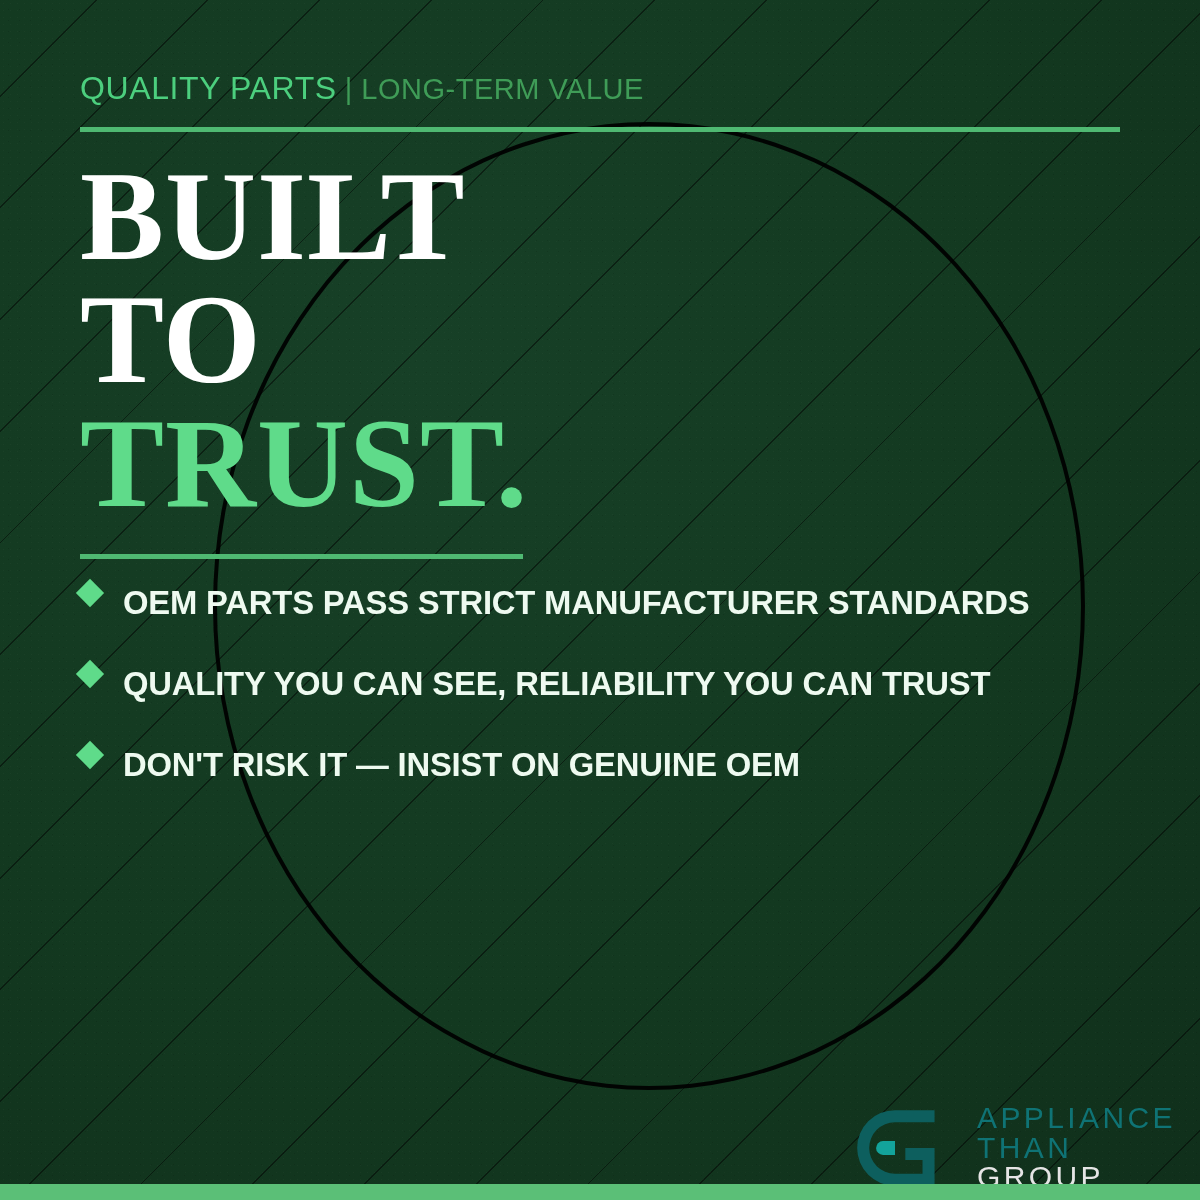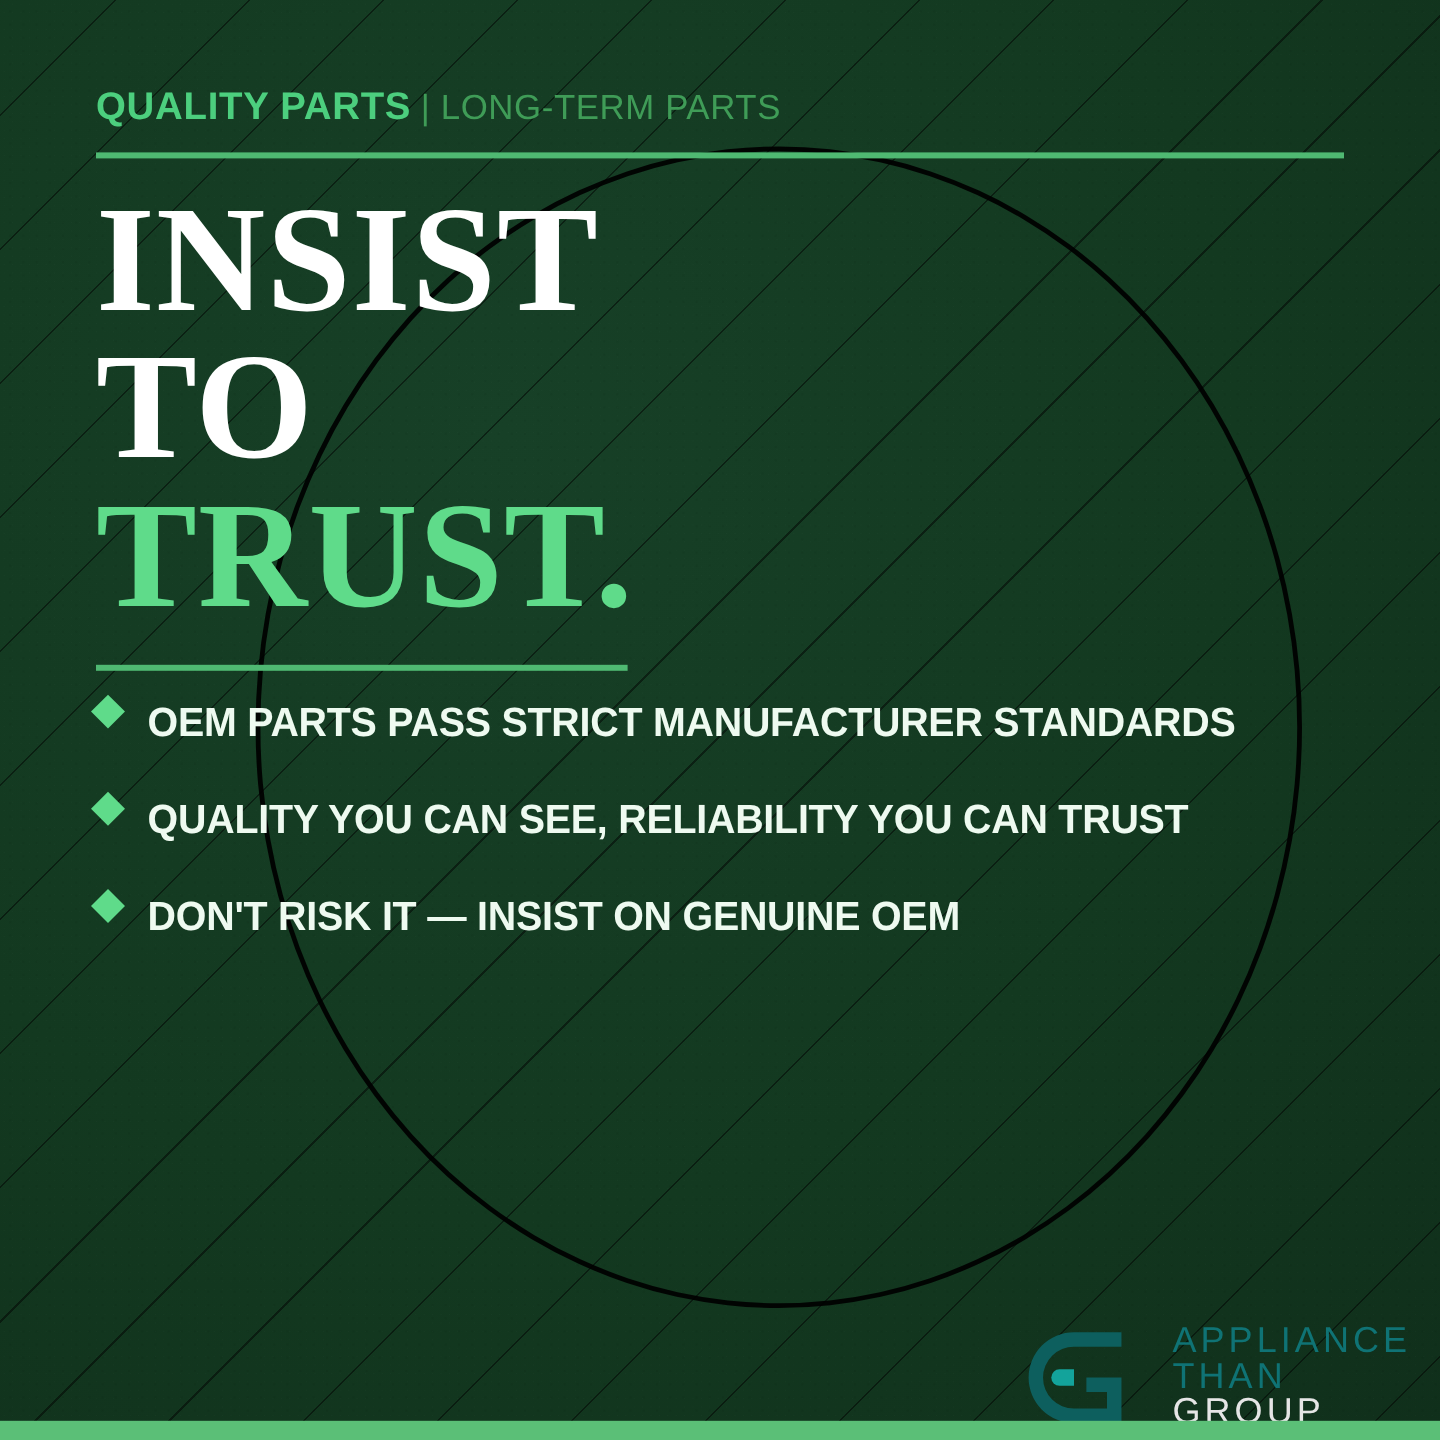--- a/index.html
+++ b/index.html
@@ -57,21 +57,21 @@
   
   .kicker {
     position: absolute;
     left: 80px;
     top: 72px;
     white-space: nowrap;
     line-height: 1;
   }
   .kicker-main {
     font-size: 32px;
-    font-weight: bold;
+    font-weight: normal;
     letter-spacing: 0.6px;
     color: #4ccf7e;
   }
   .kicker-sub {
     font-size: 29px;
     font-weight: normal;
     letter-spacing: 0.5px;
     color: #3f9c57;
     margin-left: 8px;
   }
@@ -176,27 +176,27 @@
 <body>
 
 <div id="poster">
 
   <div class="bg-base"></div>
   <div class="bg-stripes"></div>
   <div class="bg-noise"></div>
   <div class="bg-circle"></div>
 
   <div class="kicker">
-    <span class="kicker-main">QUALITY PARTS</span><span class="kicker-sub">| LONG-TERM PARTS</span>
+    <span class="kicker-main">QUALITY PARTS</span><span class="kicker-sub">| LONG-TERM VALUE</span>
   </div>
 
   <div class="rule-top"></div>
 
   <div class="headline">
-    <span class="l1">INSIST</span>
+    <span class="l1">BUILT</span>
     <span class="l2">TO</span>
     <span class="l3">TRUST.</span>
   </div>
 
   <div class="rule-mid"></div>
 
   <div class="bullets">
     <div class="bullet-row">
       <span class="diamond"></span>
       <span class="bullet-text">OEM PARTS PASS STRICT MANUFACTURER STANDARDS</span>

